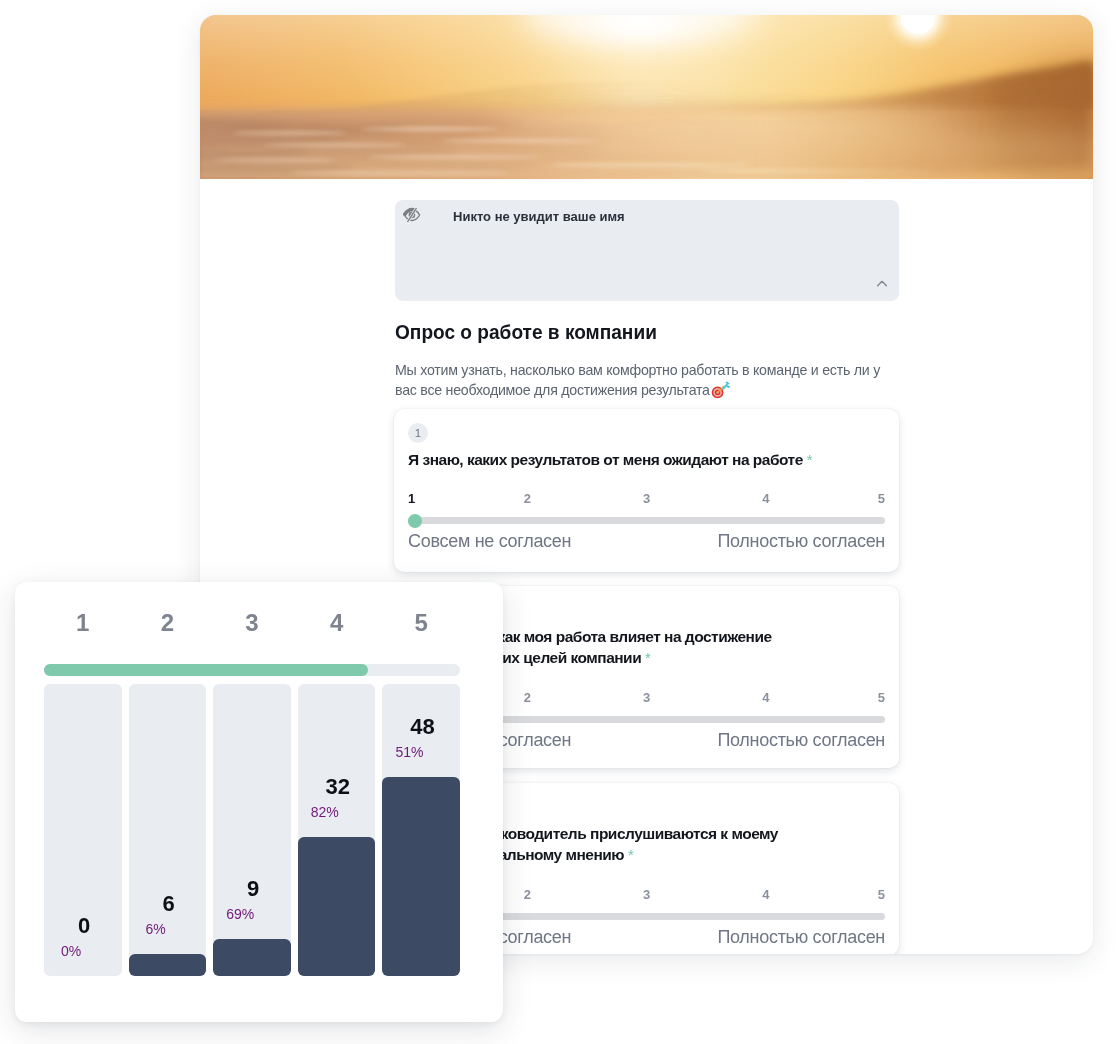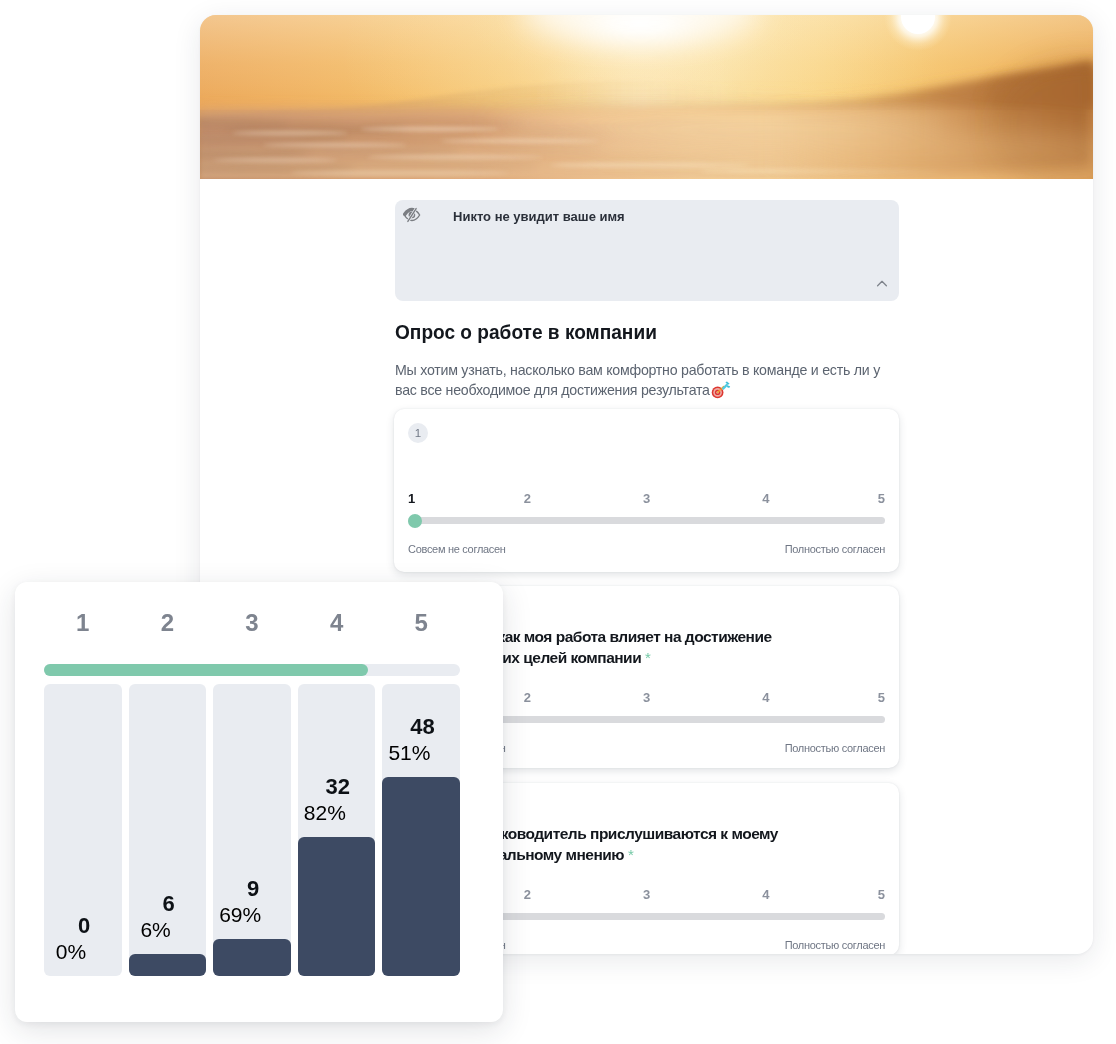--- a/index.html
+++ b/index.html
@@ -34,35 +34,35 @@
   .qbadge{position:absolute;left:14px;top:14px;width:20px;height:20px;border-radius:50%;background:#e9ecf1;
           color:#6f7785;font-size:11.5px;line-height:20.5px;text-align:center;}
   .qtext{position:absolute;left:14px;top:40px;width:404px;font-size:15.5px;letter-spacing:-0.5px;line-height:21.3px;font-weight:700;color:#13171d;}
   .qstar{color:#74c9a6;font-weight:400;font-size:15px;}
   .scale{position:absolute;left:14px;width:477px;height:16px;}
   .scale span{position:absolute;font-size:13px;font-weight:700;color:#8b919d;transform:translateX(-50%);line-height:16px;}
   .scale span.first{color:#13171d;left:0 !important;transform:none;}
   .scale span.last{transform:translateX(-100%);}
   .track{position:absolute;left:14px;width:477px;height:7px;border-radius:4px;background:#d9dadd;}
   .knob{position:absolute;left:0;top:-3.5px;width:14px;height:14px;border-radius:50%;background:#7fc9ac;}
-  .endlbl{position:absolute;font-size:11px;letter-spacing:-0.3px;color:#6f7684;line-height:15px;margin-top:8px;}
+  .endlbl{position:absolute;font-size:18px;letter-spacing:-0.3px;color:#6f7684;line-height:15px;}
 
   
   .chart-panel{position:absolute;left:15px;top:582px;width:488px;height:440px;background:#fff;border-radius:12px;
                box-shadow:0 8px 30px rgba(28,36,54,.13), 0 2px 6px rgba(28,36,54,.06);}
   .chart-headers{position:absolute;left:29px;top:26px;width:416px;height:30px;}
   .chart-headers span{position:absolute;top:0;font-size:24px;font-weight:700;color:#7e848f;
                       transform:translateX(-50%);line-height:30px;}
   .chart-progress{position:absolute;left:29px;top:82px;width:416px;height:12px;border-radius:6px;background:#e9ecf1;}
   .chart-progress-fill{position:absolute;left:0;top:0;height:12px;border-radius:6px;background:#7fc9ac;}
   .chart-cols{position:absolute;left:29px;top:102px;width:416px;height:292px;}
   .chart-col{position:absolute;top:0;width:77.6px;height:292px;border-radius:6px;background:#e9ecf1;}
   .chart-bar{position:absolute;left:0;bottom:0;width:77.6px;border-radius:6px;background:#3d4a63;}
   .chart-val{position:absolute;left:0;width:80px;text-align:center;font-size:22px;font-weight:700;color:#0d1116;line-height:24px;}
-  .chart-pct{position:absolute;left:0;width:54px;text-align:center;font-size:21px;color:#000000;line-height:19px;}
+  .chart-pct{position:absolute;left:0;width:54px;text-align:center;font-size:14px;color:#701a75;line-height:19px;}
 </style>
 </head>
 <body>
 
 <div id="root">
 
   <div class="page-card">
 
     <div class="hero">
       <svg width="893" height="164" viewBox="0 0 893 164" preserveAspectRatio="none">
@@ -324,20 +324,21 @@
              <path d="M6.8,11.2 L12.6,5.4" stroke="#f0a32c" stroke-width="1.4" stroke-linecap="round"></path>
              <path d="M10.9,7.3 L15.6,2.4 L17.3,4.1 L12.5,8.9 Z" fill="#4ecbe2"></path>
              <path d="M14.4,1.2 L16.9,3.7 L18.6,2.8 L16.0,0.4 Z" fill="#42c0d8"></path>
              <path d="M16.6,4.5 L19.2,5.3 L18.2,6.9 L15.7,6.0 Z" fill="#42c0d8"></path>
            </svg></span></div>
     </div>
 
     <div id="qcards">
         <div class="qcard" style="top: 394px; width: 505px; height: 163px;">
           <div class="qbadge">1</div>
+          <div class="qtext">Я знаю, каких результатов от меня ожидают на работе <span class="qstar">*</span></div>
           <div class="scale" style="top:82px">
             <span class="first" style="left:0px">1</span>
             <span class="" style="left:119.25px">2</span>
             <span class="" style="left:238.5px">3</span>
             <span class="" style="left:357.75px">4</span>
             <span class="last" style="left:477px">5</span>
           </div>
           <div class="track" style="top:108px">
             <div class="knob" style="left:0px"></div>
           </div>

